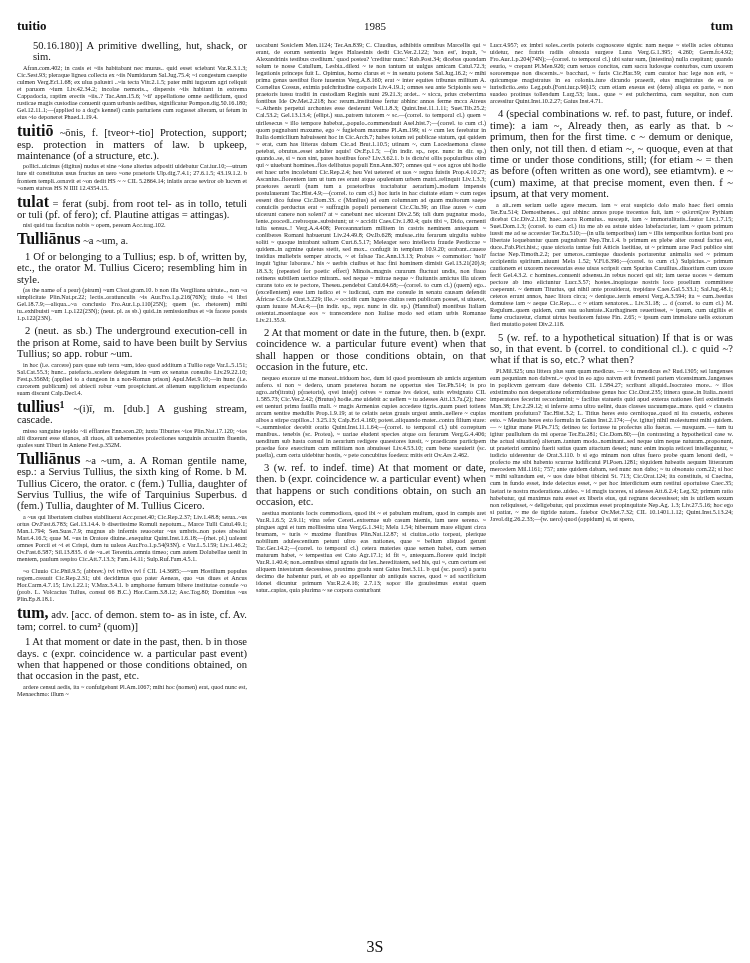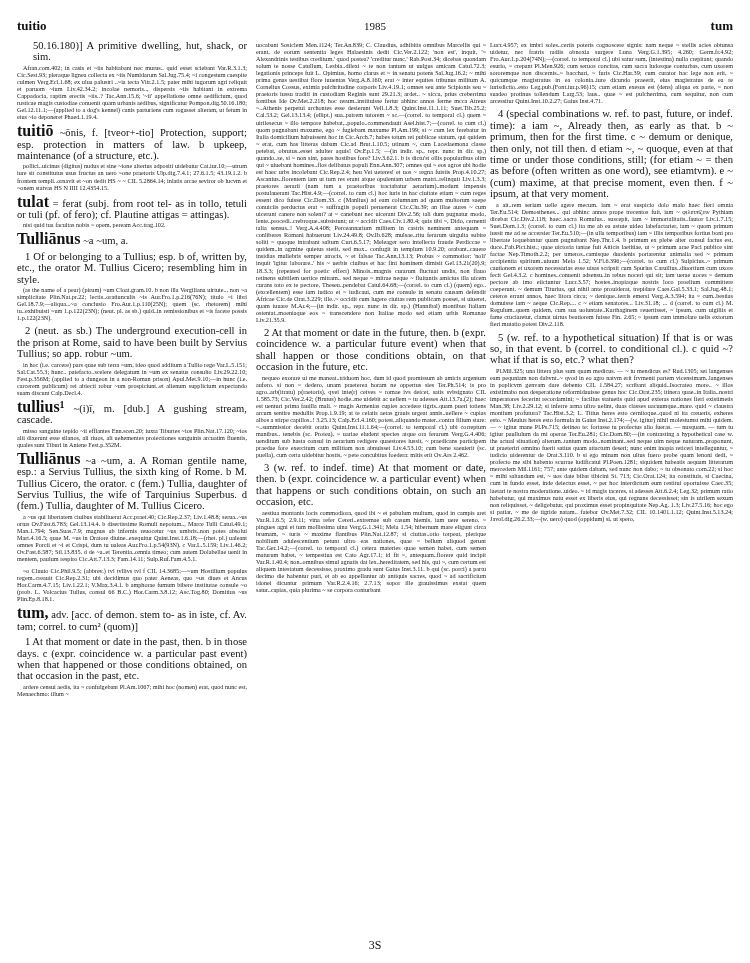--- a/index.html
+++ b/index.html
@@ -12,21 +12,21 @@
   .col { position: absolute; top: 40px; width: 230px; }
   .col1 { left: 17px; }
   .col2 { left: 256px; }
   .col3 { left: 490px; width: 243px; }
   .entry { margin: 0 0 5px 0; }
   .lemma-line { font-size: 10.6px; line-height: 11.4px; text-align: justify; margin: 0; }
   .lemma { font-weight: bold; font-size: 16px; }
   .def { font-size: 10.6px; line-height: 11.4px; text-align: justify; margin: 0; padding-left: 16px; }
   .sense { font-size: 10.6px; line-height: 11.4px; text-align: justify; margin: 4px 0 0 0; text-indent: 8px; }
   .cit { font-size: 6.2px; line-height: 7.05px; text-align: justify; margin: 1px 0 0 0; text-indent: 6px; color: #1a1a1a; }
-  .footer { position: absolute; top: 938px; left: 50%; transform: translateX(-50%); font-size: 12px; }
+  .footer { position: absolute; top: 938px; left: 50%; transform: translateX(-50%); font-size: 16px; }
 </style>
 </head>
 <body>
 
 <div class="page">
 
   <div class="header">
     <span class="hw-left">tuitio</span>
     <span class="pnum">1985</span>
     <span class="hw-right">tum</span>

